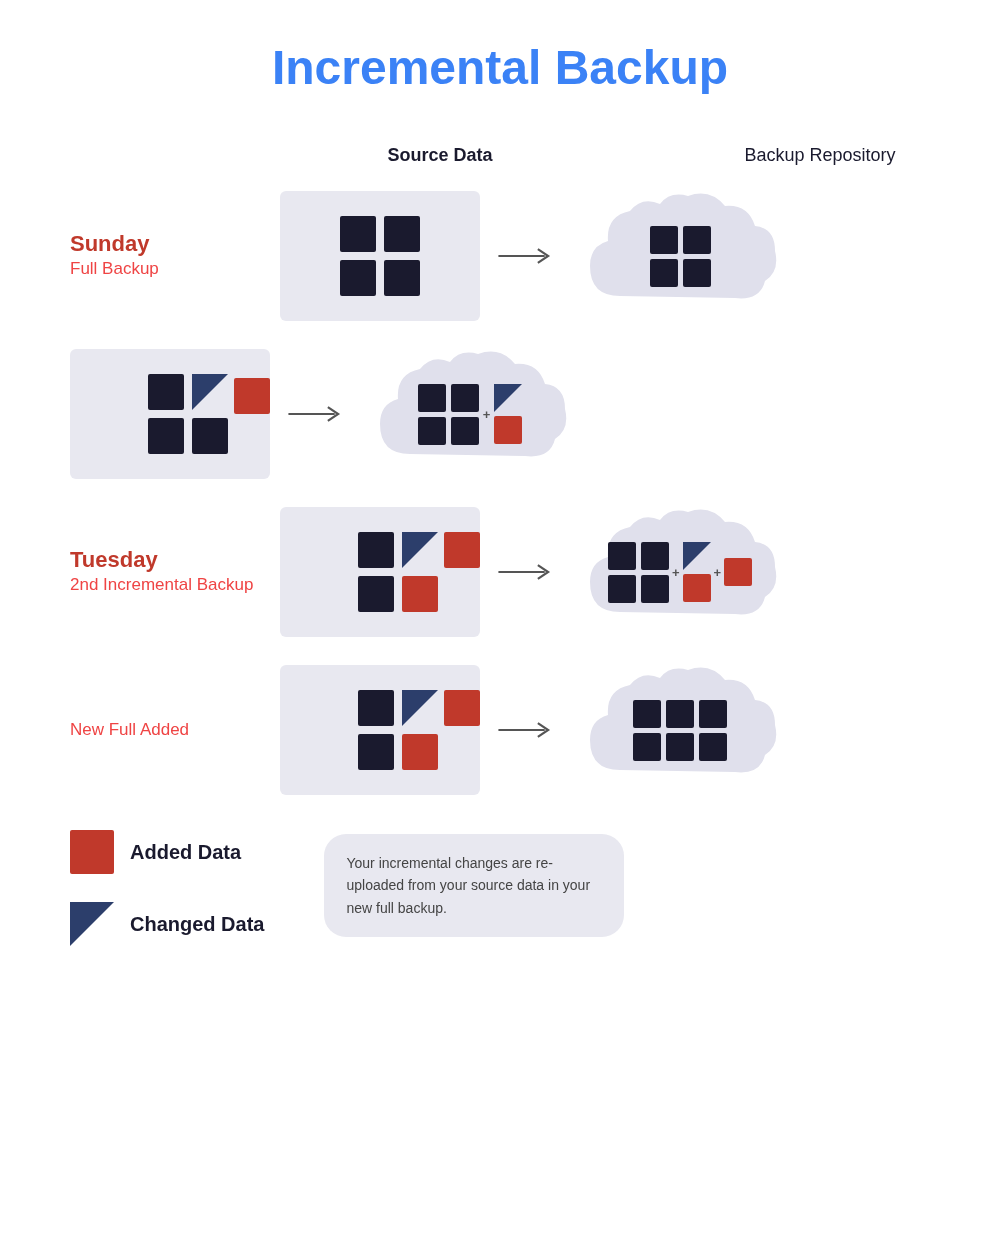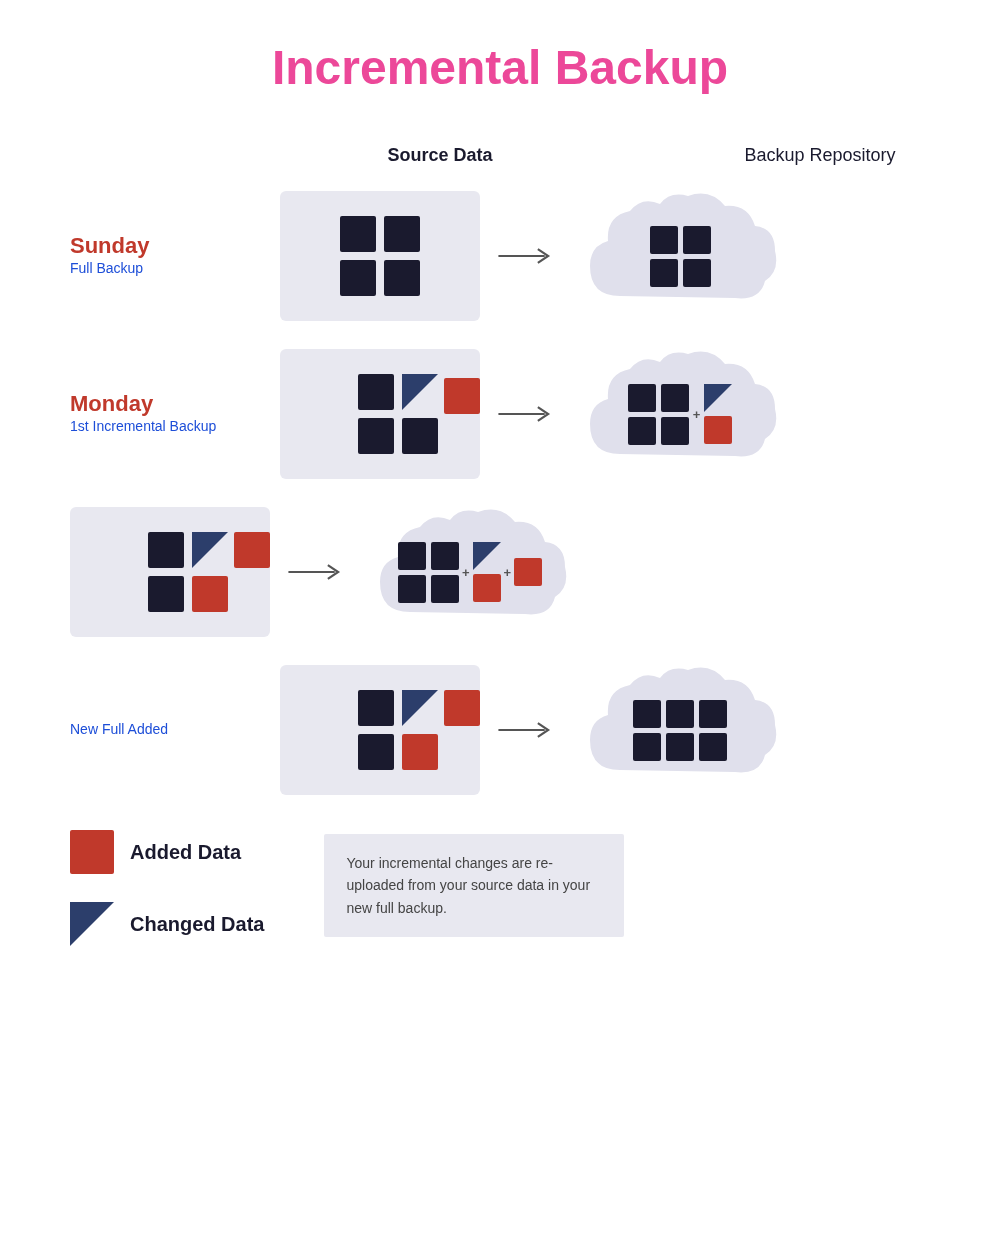--- a/index.html
+++ b/index.html
@@ -10,21 +10,21 @@
       min-height: 1255px;
       display: flex;
       flex-direction: column;
       align-items: center;
       padding: 40px 20px 40px 20px;
     }
 
     .page-title {
       font-size: 48px;
       font-weight: 900;
-      color: #ec4899;
+      color: #3b82f6;
       margin-bottom: 50px;
       text-align: center;
     }
 
     .column-headers {
       display: flex;
       width: 860px;
       justify-content: space-between;
       margin-bottom: 20px;
       padding-left: 260px;
@@ -67,22 +67,22 @@
       flex-shrink: 0;
     }
 
     .day-name {
       font-size: 22px;
       font-weight: 900;
       color: #c0392b;
     }
 
     .day-sub {
-      font-size: 14px;
-      color: #1d4ed8;
+      font-size: 17px;
+      color: #ef4444;
       line-height: 1.4;
     }
 
     .source-box {
       width: 200px;
       height: 130px;
       background: #e8e8f0;
       border-radius: 6px;
       display: flex;
       align-items: center;
@@ -208,21 +208,21 @@
     }
 
     .legend-text {
       font-size: 20px;
       font-weight: 700;
       color: #1a1a2e;
     }
 
     .legend-right {
       background: #e8e8f0;
-      border-radius: 2px;
+      border-radius: 22px;
       padding: 18px 22px;
       max-width: 300px;
       font-size: 14px;
       color: #444;
       line-height: 1.6;
       margin-top: 4px;
     }
 
     .plus-sign {
       font-size: 13px;
@@ -306,24 +306,20 @@
           <div class="mini-cell mini-navy"></div>
           <div class="mini-cell mini-navy"></div>
           <div class="mini-cell mini-navy"></div>
           <div class="mini-cell mini-navy"></div>
         </div>
       </div>
     </div>
   </div>
 
   <div class="backup-row">
-    <div class="day-label">
-      <div class="day-name">Monday</div>
-      <div class="day-sub">1st Incremental Backup</div>
-    </div>
     <div class="source-box">
       <div class="source-grid-sunday">
         <div class="cell cell-navy"></div>
         <div class="cell-triangle"></div>
         <div class="cell cell-navy"></div>
         <div class="cell cell-navy"></div>
       </div>
 
       <div style="position:relative; margin-left:-36px; margin-top:-72px;">
         <div class="cell cell-red" style="position:absolute; left:42px; top:0;"></div>
@@ -351,20 +347,24 @@
           <div style="display:flex; flex-direction:column; gap:4px;">
             <div class="mini-triangle"></div>
             <div class="mini-cell mini-red"></div>
           </div>
         </div>
       </div>
     </div>
   </div>
 
   <div class="backup-row">
+    <div class="day-label">
+      <div class="day-name">Tuesday</div>
+      <div class="day-sub">2nd Incremental Backup</div>
+    </div>
     <div class="source-box">
       <div style="display:grid; grid-template-columns:1fr 1fr; gap:8px; position:relative;">
         <div class="cell cell-navy"></div>
         <div class="cell-triangle"></div>
         <div class="cell cell-navy"></div>
         <div class="cell cell-red"></div>
 
       </div>
       <div style="position:relative; margin-left:-36px; margin-top:-80px;">
         <div class="cell cell-red" style="position:absolute; left:42px; top:0;"></div>

